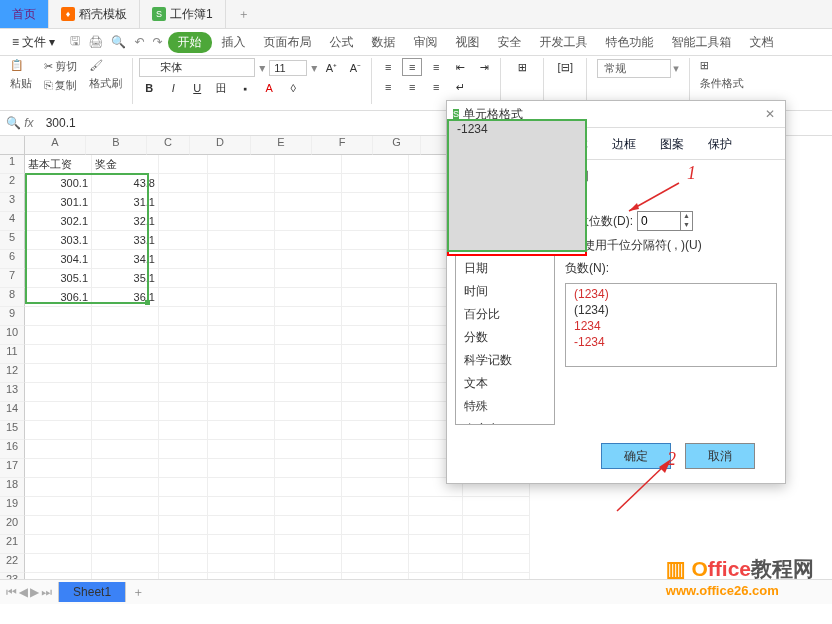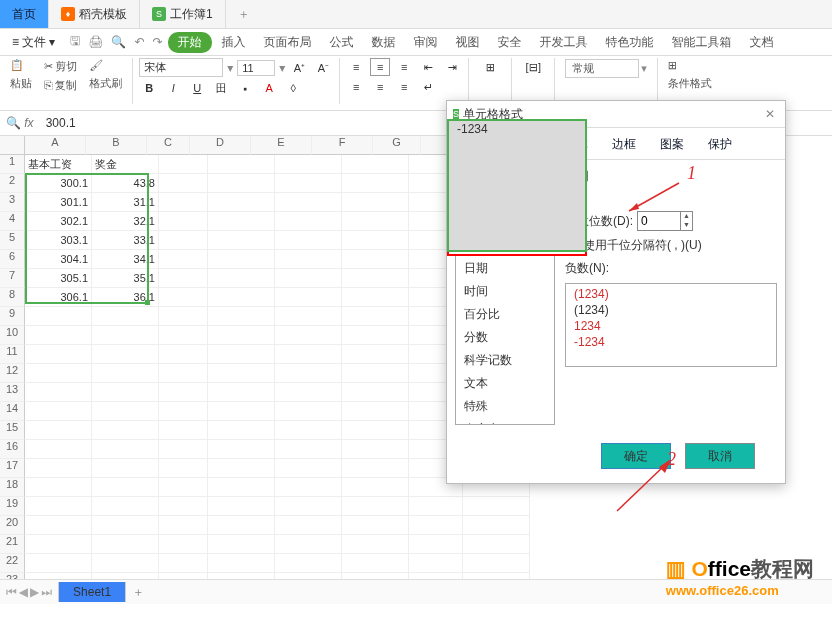--- a/index.html
+++ b/index.html
@@ -1,33 +1,33 @@
 <!DOCTYPE html>
 <html><head>
 <meta charset="utf-8">
 <style>
 html,body{margin:0;padding:0;font-family:"Microsoft YaHei",Arial,sans-serif;font-size:12px;color:#333;background:#fff;width:832px;height:624px;overflow:hidden;}
 .tabbar{display:flex;align-items:center;background:#f5f5f5;border-bottom:1px solid #ddd;height:28px;}
 .tabbar .tab{padding:0 12px;height:28px;line-height:28px;display:flex;align-items:center;gap:4px;border-right:1px solid #ddd;}
-.tabbar .tab.home{background:#409eff;color:#0f172a;}
+.tabbar .tab.home{background:#409eff;color:#701a75;}
 .tabbar .tab .iconbox{width:14px;height:14px;display:inline-flex;align-items:center;justify-content:center;border-radius:2px;}
 .iconbox.orange{background:#ff6d00;color:#fff;font-size:9px;}
 .iconbox.green{background:#4caf50;color:#fff;font-size:9px;}
 .tabbar .plus{padding:0 12px;color:#888;}
 .menubar{display:flex;align-items:center;height:26px;border-bottom:1px solid #ddd;padding:0 6px;gap:2px;font-size:12px;}
 .menubar .file{display:flex;align-items:center;gap:3px;padding:2px 6px;margin-right:4px;}
 .menubar .undo,.menubar .redo,.menubar .another{padding:0 3px;color:#888;}
 .menubar .mitem{padding:2px 8px;color:#555;}
 .menubar .mitem.active{background:#4da739;color:#fff;border-radius:10px;padding:2px 10px;}
 .ribbon{display:flex;align-items:flex-start;height:50px;border-bottom:1px solid #ddd;padding:2px 6px;gap:4px;position:relative;}
 .rgrp{display:flex;flex-direction:column;gap:2px;}
 .rbtn{padding:1px 4px;display:flex;align-items:center;gap:2px;color:#555;font-size:11px;}
 .sep{width:1px;background:#ddd;height:46px;margin:0 2px;}
 .fontsel{display:flex;align-items:center;gap:4px;}
-.fontname{border:1px solid #ccc;padding:1px 4px;width:74px;font-size:11px;}
+.fontname{border:1px solid #ccc;padding:1px 20px;width:74px;font-size:11px;}
 .fontsize{border:1px solid #ccc;padding:1px 4px;width:28px;font-size:11px;}
 .btnrow{display:flex;gap:4px;}
 .sq{width:18px;height:16px;border:1px solid transparent;display:flex;align-items:center;justify-content:center;font-size:11px;}
 .namebox-row{display:flex;align-items:center;height:24px;border-bottom:1px solid #ddd;}
 .namebox{width:102px;border-right:1px solid #ddd;padding:2px 6px;}
 .fx{padding:2px 6px;color:#888;}
 .fx-lbl{font-style:italic;color:#777;}
 .formulabar{padding:2px 6px;}
 .grid-area{position:relative;display:flex;height:430px;}
 .rowhdrs{display:flex;flex-direction:column;}
@@ -64,32 +64,32 @@
 .spinbtns{display:flex;flex-direction:column;width:14px;border-left:1px solid #888;}
 .spinb{height:9px;font-size:7px;line-height:7px;text-align:center;color:#555;}
 .chkrow{display:flex;align-items:center;gap:4px;}
 .chkbox{width:12px;height:12px;border:1px solid #888;}
 .neglist{border:1px solid #aaa;height:78px;padding:2px 0;font-size:12px;}
 .negitem{padding:1px 8px;}
 .negitem.sel{background:#dadada;}
 .negitem.red{color:#d32f2f;}
 .desc{padding:6px 10px;color:#555;font-size:12px;}
 .dlg-btns{display:flex;justify-content:flex-end;gap:14px;padding:10px 30px 14px;}
-.dlg-btn{width:68px;height:24px;border:1px solid #888;background:#14b8a6;display:flex;align-items:center;justify-content:center;}
+.dlg-btn{width:68px;height:24px;border:1px solid #888;background:#7dd3fc;display:flex;align-items:center;justify-content:center;}
 .dlg-btn.ok{border:1px solid #3a7fbf;}
 .arrow{position:absolute;color:#de2b2b;font-size:13px;font-family:Arial;}
 .arrow.lbl{font-size:18px;font-style:italic;font-family:"Times New Roman";}
 .sheet-tabs{position:absolute;left:0;bottom:20px;height:24px;display:flex;align-items:center;border-top:1px solid #ddd;width:832px;background:#fafafa;}
 .sheet-nav{display:flex;gap:2px;padding:0 6px;color:#aaa;}
 .sheet-tab{padding:3px 14px;background:#3b82f6;border:1px solid #ccc;border-bottom:none;border-top:none;font-size:12px;}
 .sheet-plus{padding:2px 6px;color:#888;}
 .watermark{position:absolute;right:18px;bottom:26px;font-family:Arial;font-weight:bold;}
 .wm1{font-size:21px;}
 .wm2{font-size:13px;letter-spacing:0;}
-.wm-o{color:#ff9800;}.wm-ice{color:#000000;}
+.wm-o{color:#ff9800;}.wm-ice{color:#ef4444;}
 .wm-orange{color:#ff9800;}
 svg{display:block;}
 </style>
 </head>
 <body>
 
 <div class="tabbar">
   <div class="tab home">
       <span>首页</span>
     </div>

